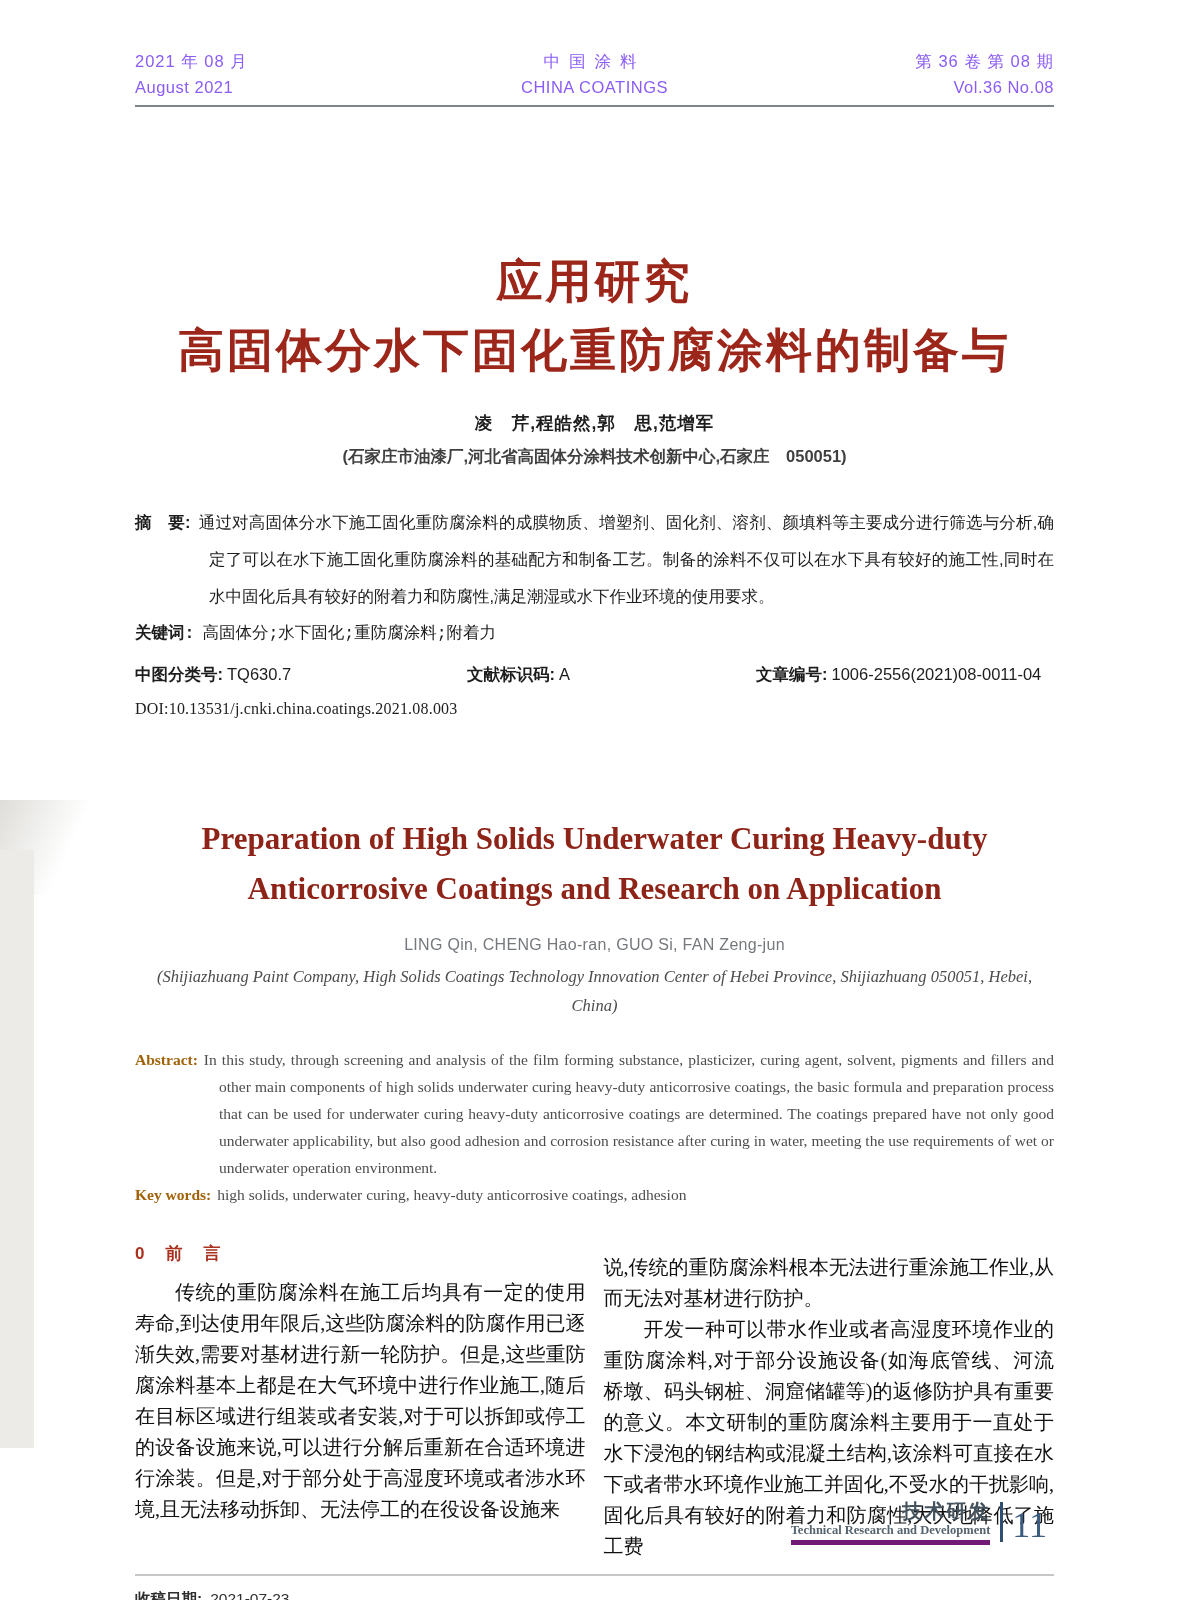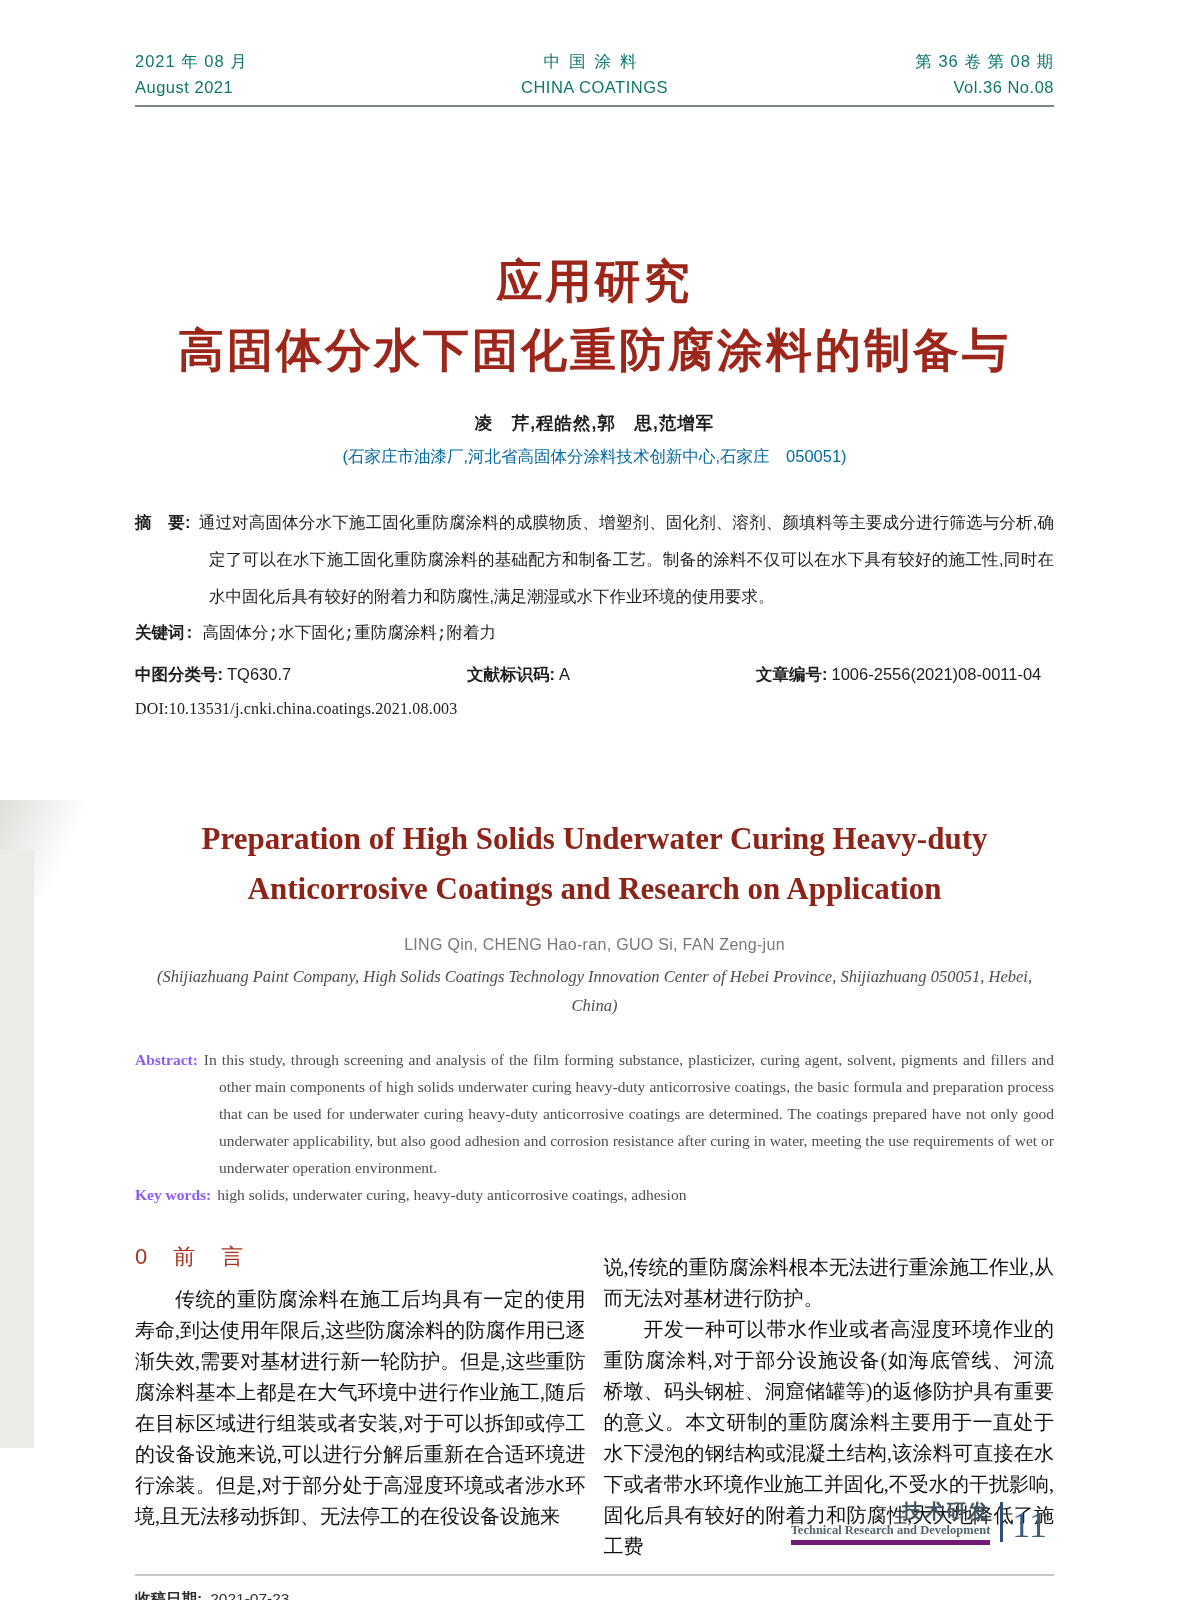--- a/index.html
+++ b/index.html
@@ -14,21 +14,21 @@
     color: #222222;
   }
   .content { margin: 0 133px 0 135px; width: 919px; }
 
   
   .journal-header {
     padding-top: 48px;
     display: flex;
     justify-content: space-between;
     align-items: flex-end;
-    color: #0f766e;
+    color: #8b5cf6;
   }
   .jh-col { line-height: 26px; font-size: 16.5px; }
   .jh-left  { text-align: left;  width: 30%; }
   .jh-mid   { text-align: center; width: 40%; }
   .jh-right { text-align: right; width: 30%; }
   .jh-cn { letter-spacing: 1px; }
   .jh-mid .jh-cn { letter-spacing: 9px; }
   .jh-en { letter-spacing: 0.5px; }
   .header-rule {
     margin-top: 5px;
@@ -50,22 +50,22 @@
     text-align: center;
     font-size: 17.5px;
     font-weight: bold;
     color: #1d1d1d;
     letter-spacing: 1px;
   }
   .cn-affiliation {
     margin-top: 11px;
     text-align: center;
     font-size: 16.5px;
-    font-weight: normal;
-    color: #0369a1;
+    font-weight: bold;
+    color: #404040;
   }
 
   
   .cn-abstract-block { margin-top: 36px; font-size: 16.5px; line-height: 37px; color: #1d1d1d; }
   .hang-cn { padding-left: 74px; text-indent: -74px; text-align: justify; }
   .cn-label { font-weight: bold; margin-right: 8px; }
   .cn-keywords { margin-top: 0; font-family: Liberation Mono, monospace; }
 
   .cn-meta-row {
     margin-top: 12px;
@@ -112,33 +112,33 @@
 
   
   .en-abstract-block {
     margin-top: 26px;
     font-family: "Liberation Serif", "DejaVu Serif", serif;
     font-size: 15.5px;
     line-height: 27px;
     color: #4d4d4d;
   }
   .hang-en { padding-left: 84px; text-indent: -84px; text-align: justify; }
-  .en-label { font-weight: bold; color: #8b5cf6; margin-right: 6px; }
+  .en-label { font-weight: bold; color: #a16207; margin-right: 6px; }
 
   
   .intro-columns {
     margin-top: 34px;
     display: flex;
     gap: 18px;
   }
   .col { flex: 1; }
   .section-heading {
     color: #a8321f;
-    font-weight: normal;
-    font-size: 22px;
+    font-weight: bold;
+    font-size: 17px;
     margin-bottom: 12px;
     letter-spacing: 2px;
   }
   .body-par {
     font-family: "Liberation Serif", "DejaVu Serif", serif;
     font-size: 20px;
     line-height: 31px;
     text-align: justify;
     color: #111111;
   }

